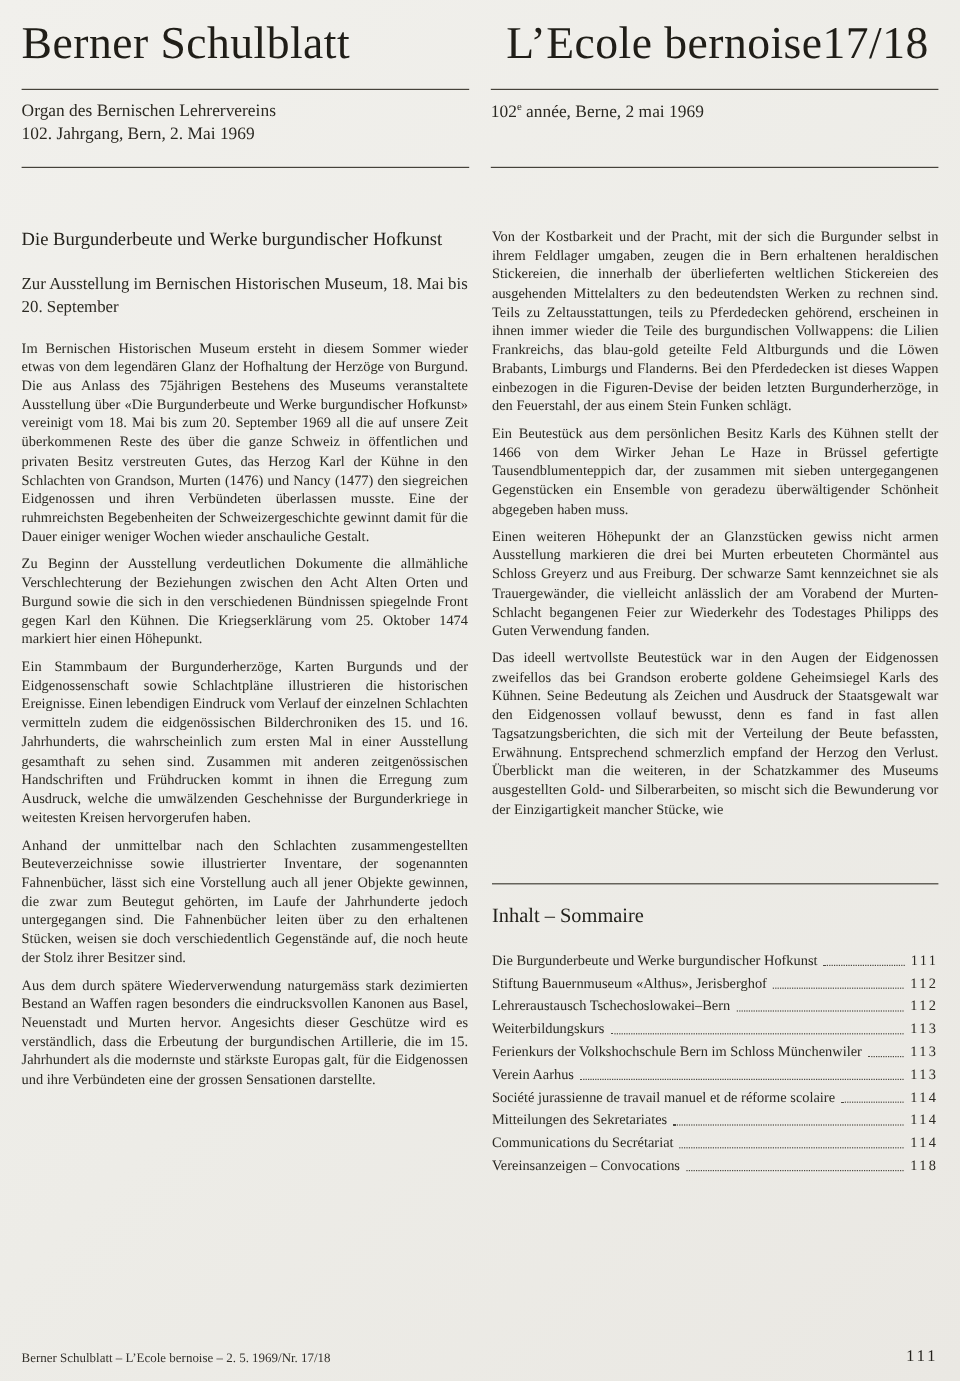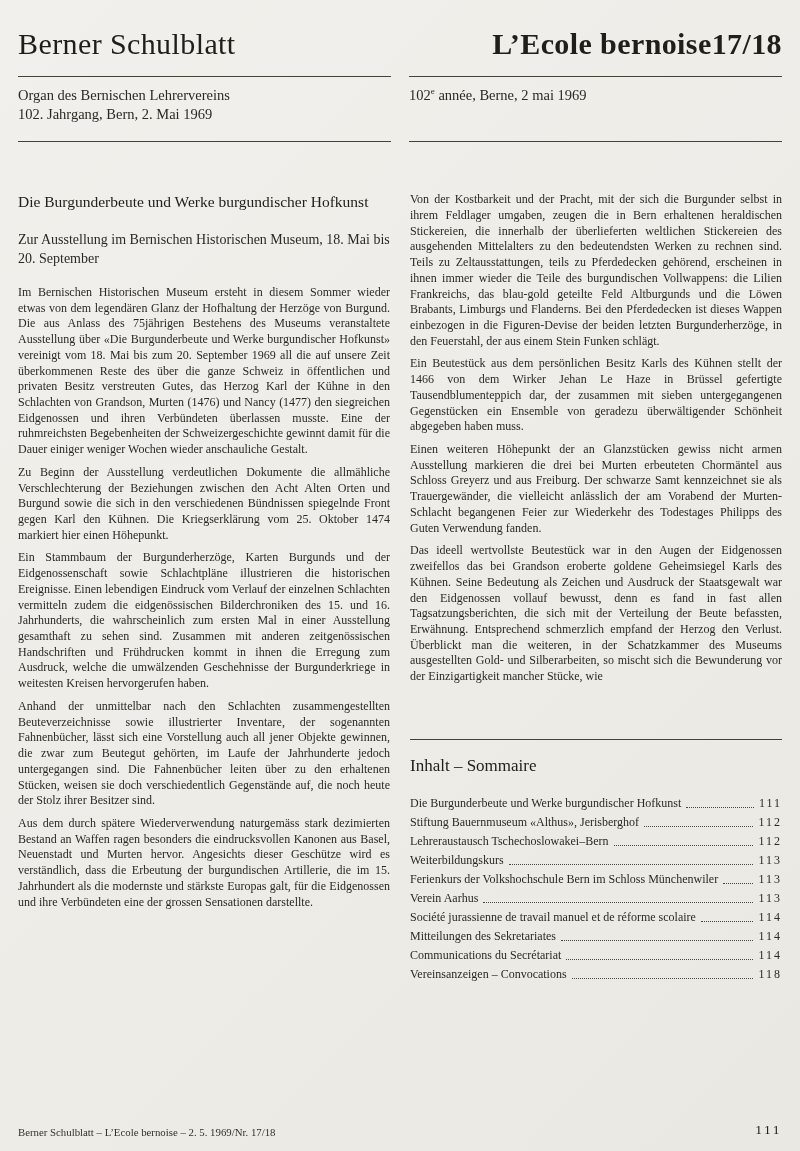--- a/index.html
+++ b/index.html
@@ -19,27 +19,26 @@
 
   
   .masthead {
     display: grid;
     grid-template-columns: 1fr 1fr;
     column-gap: 28px;
     padding-top: 6px;
   }
   .masthead .m-left,
   .masthead .m-right {
-    font-size: 30px;
+    font-size: 38px;
     letter-spacing: 0.4px;
     color: #201e18;
     line-height: 1.2;
-    margin-top: 12px;
-  }
-  .masthead .m-right { display: flex; justify-content: flex-end; font-weight: bold; }
+  }
+  .masthead .m-right { display: flex; justify-content: center; }
 
   
   .subhead-row {
     display: grid;
     grid-template-columns: 1fr 1fr;
     column-gap: 18px;
     margin-top: 14px;
   }
   .subhead-cell {
     border-top: 1.5px solid #45423a;

